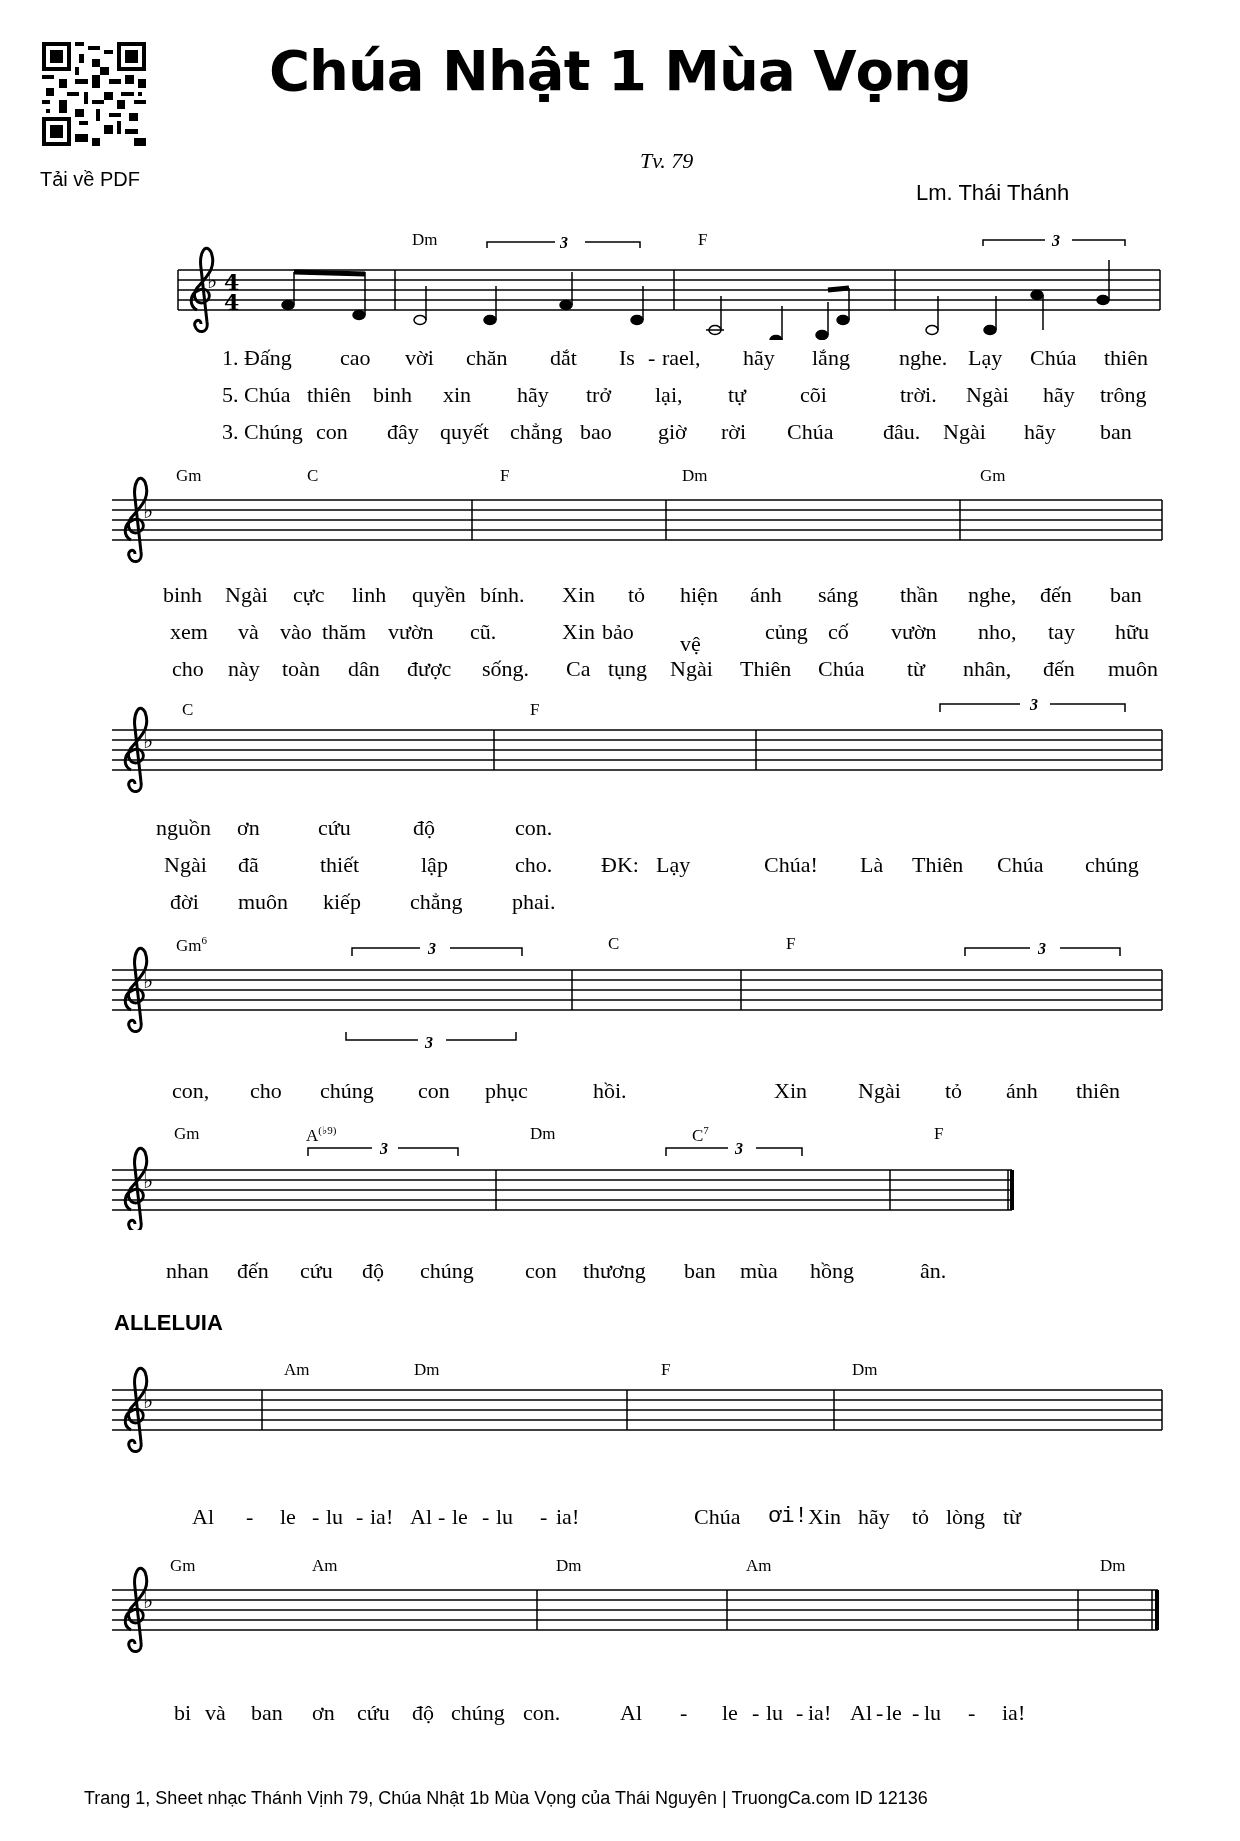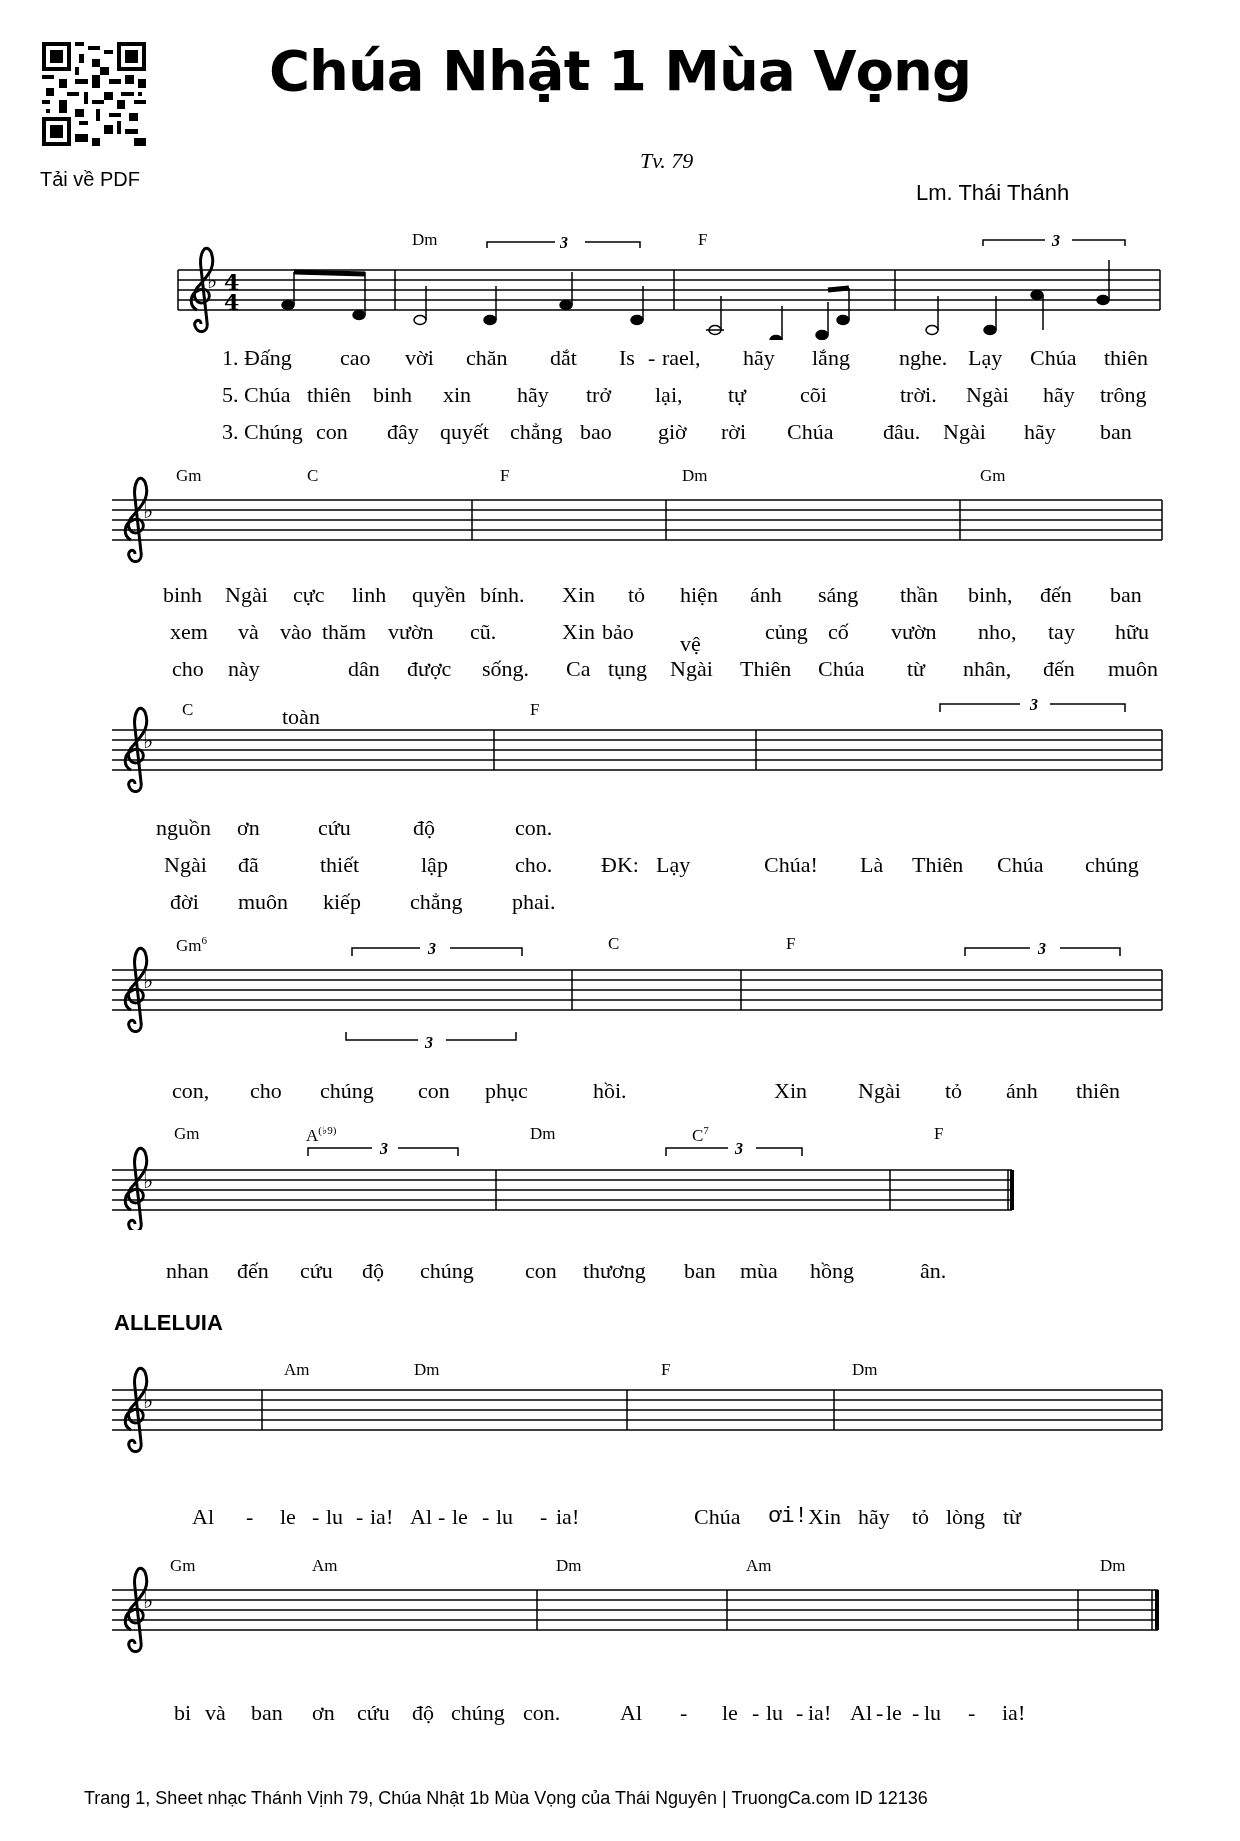--- a/index.html
+++ b/index.html
@@ -362,21 +362,21 @@
       <span style="left: 293px;">cực</span>
       <span style="left: 352px;">linh</span>
       <span style="left: 412px;">quyền</span>
       <span style="left: 480px;">bính.</span>
       <span style="left: 562px;">Xin</span>
       <span style="left: 628px;">tỏ</span>
       <span style="left: 680px;">hiện</span>
       <span style="left: 750px;">ánh</span>
       <span style="left: 818px;">sáng</span>
       <span style="left: 900px;">thần</span>
-      <span style="left: 968px;">binh,</span>
+      <span style="left: 968px;">nghe,</span>
       <span style="left: 1040px;">đến</span>
       <span style="left: 1110px;">ban</span>
     </div>
     <div class="lyric-line" style="top: 619px;">
       <span style="left: 170px;">xem</span>
       <span style="left: 238px;">và</span>
       <span style="left: 280px; text-align: right;">vào</span>
       <span style="left: 322px;">thăm</span>
       <span style="left: 388px;">vườn</span>
       <span style="left: 470px;">cũ.</span>
@@ -386,21 +386,21 @@
       <span style="left: 744px; margin-left: 21px;">củng</span>
       <span style="left: 828px;">cố</span>
       <span style="left: 891px;">vườn</span>
       <span style="left: 978px;">nho,</span>
       <span style="left: 1048px;">tay</span>
       <span style="left: 1115px;">hữu</span>
     </div>
     <div class="lyric-line" style="top: 656px;">
       <span style="left: 172px;">cho</span>
       <span style="left: 228px;">này</span>
-      <span style="left: 282px; margin-top: 48px;">toàn</span>
+      <span style="left: 282px;">toàn</span>
       <span style="left: 348px;">dân</span>
       <span style="left: 407px;">được</span>
       <span style="left: 482px;">sống.</span>
       <span style="left: 566px;">Ca</span>
       <span style="left: 608px;">tụng</span>
       <span style="left: 670px;">Ngài</span>
       <span style="left: 740px;">Thiên</span>
       <span style="left: 818px;">Chúa</span>
       <span style="left: 907px;">từ</span>
       <span style="left: 963px;">nhân,</span>

